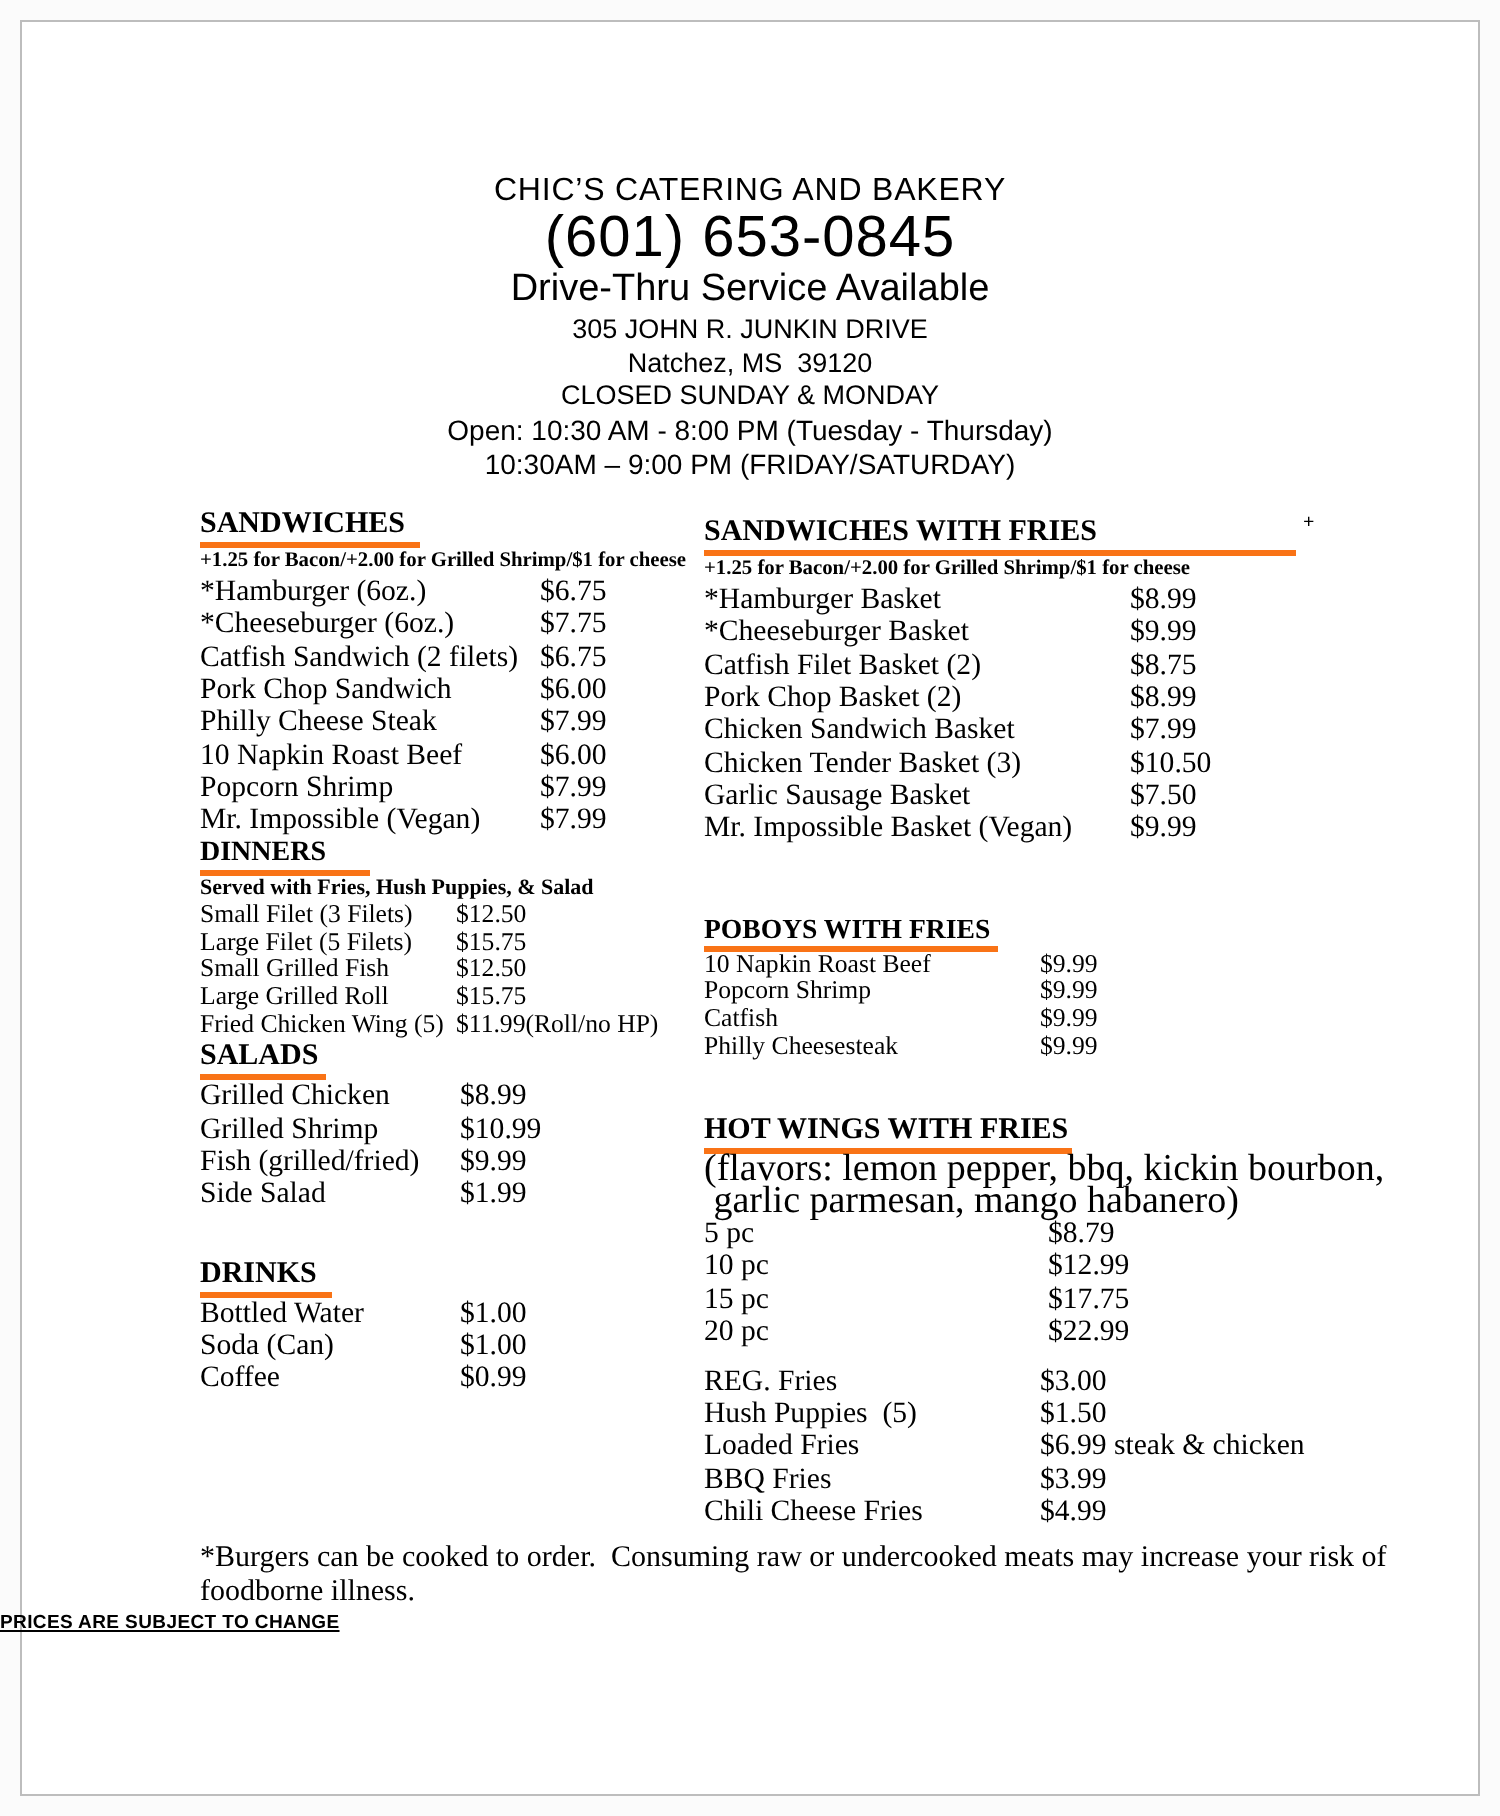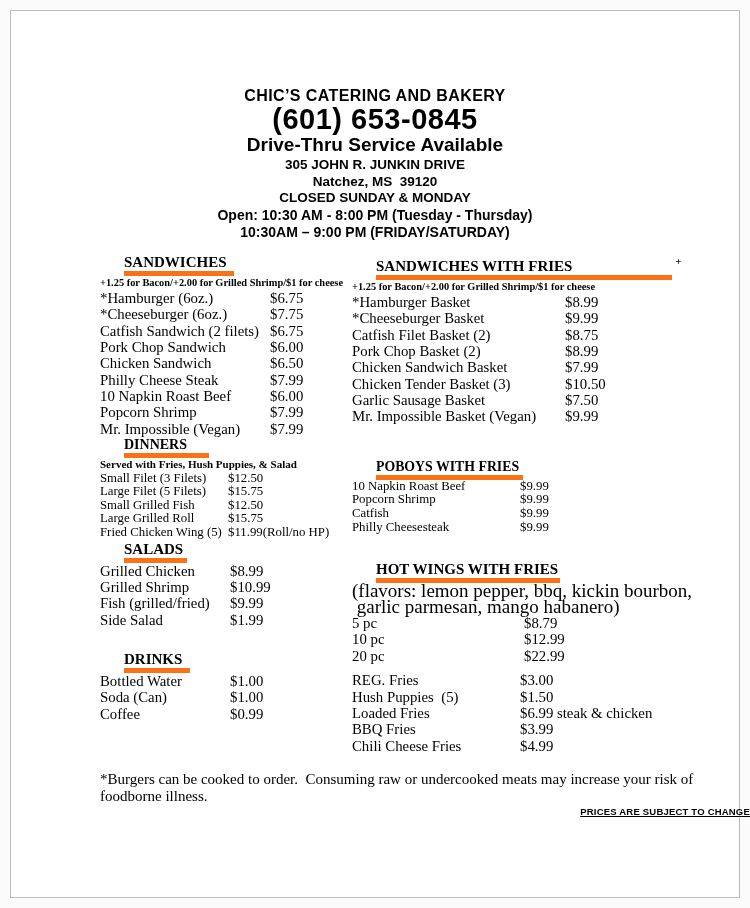--- a/index.html
+++ b/index.html
@@ -2,36 +2,36 @@
 <html><head>
 <meta charset="utf-8">
 <style>
   html,body{margin:0;padding:0;}
   body{background:#f5f5f5;color:#000;font-family:"Liberation Serif",serif;}
   .page{position:relative;width:750px;height:908px;background:#fbfbfb;overflow:hidden;}
   .frame{position:absolute;left:10px;top:10px;right:10px;bottom:10px;background:#ffffff;border:1px solid #bdbdbd;}
 
   
   .hdr{position:absolute;top:86px;left:0;width:750px;text-align:center;
-       font-family:"Liberation Sans",sans-serif;font-weight:bold;}
+       font-family:"Liberation Sans",sans-serif;font-weight:normal;}
   .h-name{font-size:16px;line-height:20px;letter-spacing:.4px;}
   .h-phone{font-size:29px;line-height:26px;letter-spacing:.5px;}
   .h-tag{font-size:19px;line-height:25px;}
   .h-addr{font-size:13.5px;line-height:16.5px;}
   .h-hours{font-size:14px;line-height:17px;}
   .pre{white-space:pre;}
 
   
   .col{position:absolute;top:253px;}
   .col-left{left:100px;width:250px;}
   .col-right{left:352px;width:335px;}
 
   .msec{position:relative;}
   .shead{font-weight:bold;font-size:15px;line-height:18px;}
-  .stitle{display:inline-block;border-bottom:5px solid #f97316;margin-left:24px;}
+  .stitle{display:inline-block;border-bottom:3px solid #f97316;}
   .snote{font-weight:bold;font-size:10.4px;line-height:14px;white-space:pre;}
   .item{position:relative;font-size:var(--fs,14.8px);line-height:var(--lh,16.35px);}
   .iname{white-space:pre;}
   .iprice{position:absolute;left:var(--px,170px);top:0;white-space:pre;}
   .flavor{font-size:19px;line-height:16px;white-space:pre;}
   .plus{font-size:10px;vertical-align:6px;margin-left:3px;font-weight:bold;}
 
   .sec-sandwiches{--px:170px;}
   .sec-sandwiches .stitle{padding-right:7px;}
   .sec-dinners{--px:128px;--fs:12.8px;--lh:13.6px;}
@@ -49,21 +49,21 @@
   .sec-poboys .stitle{padding-right:4px;}
   .sec-hotwings{--px:172px;margin-top:26px;}
   .sec-hotwings .stitle{padding-right:2px;}
   .sec-sides{--px:168px;margin-top:8px;}
   .sec-sides .shead{text-align:center;width:235px;}
   .sec-sides .stitle{padding-right:2px;}
 
   
   .footer{position:absolute;left:100px;top:771px;width:612px;
           font-size:15px;line-height:16.5px;white-space:pre-wrap;}
-  .prices-note{position:absolute;left:0;top:801px;width:750px;text-align:right;}
+  .prices-note{position:absolute;left:0;top:801px;width:750px;text-align:left;}
   .pn{font-family:"Liberation Sans",sans-serif;font-weight:bold;font-size:9.5px;
       text-decoration:underline;letter-spacing:.2px;}
 </style>
 </head>
 <body>
 
 <div class="page">
   <div class="frame"></div>
 
   <header class="hdr">
@@ -82,21 +82,20 @@
     <section class="msec sec-sandwiches">
       <div class="shead">
         <span class="stitle">SANDWICHES</span>
       </div>
       <div class="snote">+1.25 for Bacon/+2.00 for Grilled Shrimp/$1 for cheese</div>
       <div class="items">
           <div class="item"><span class="iname">*Hamburger (6oz.)</span><span class="iprice">$6.75</span></div>
           <div class="item"><span class="iname">*Cheeseburger (6oz.)</span><span class="iprice">$7.75</span></div>
           <div class="item"><span class="iname">Catfish Sandwich (2 filets)</span><span class="iprice">$6.75</span></div>
           <div class="item"><span class="iname">Pork Chop Sandwich</span><span class="iprice">$6.00</span></div>
-          <div class="item"><span class="iname">Chicken Sandwich</span><span class="iprice">$6.50</span></div>
           <div class="item"><span class="iname">Philly Cheese Steak</span><span class="iprice">$7.99</span></div>
           <div class="item"><span class="iname">10 Napkin Roast Beef</span><span class="iprice">$6.00</span></div>
           <div class="item"><span class="iname">Popcorn Shrimp</span><span class="iprice">$7.99</span></div>
           <div class="item"><span class="iname">Mr. Impossible (Vegan)</span><span class="iprice">$7.99</span></div>
         </div>
     </section>
 
     <section class="msec sec-dinners">
       <div class="shead">
         <span class="stitle">DINNERS</span>
@@ -169,20 +168,21 @@
 
     <section class="msec sec-hotwings">
       <div class="shead">
         <span class="stitle">HOT WINGS WITH FRIES</span>
       </div>
       <div class="flavor">(flavors: lemon pepper, bbq, kickin bourbon,</div>
       <div class="flavor"> garlic parmesan, mango habanero)</div>
       <div class="items">
           <div class="item"><span class="iname">5 pc</span><span class="iprice">$8.79</span></div>
           <div class="item"><span class="iname">10 pc</span><span class="iprice">$12.99</span></div>
+          <div class="item"><span class="iname">15 pc</span><span class="iprice">$17.75</span></div>
           <div class="item"><span class="iname">20 pc</span><span class="iprice">$22.99</span></div>
         </div>
     </section>
 
     <section class="msec sec-sides">
       <div class="items">
           <div class="item"><span class="iname">REG. Fries</span><span class="iprice">$3.00</span></div>
           <div class="item"><span class="iname">Hush Puppies  (5)</span><span class="iprice">$1.50</span></div>
           <div class="item"><span class="iname">Loaded Fries</span><span class="iprice">$6.99 steak &amp; chicken</span></div>
           <div class="item"><span class="iname">BBQ Fries</span><span class="iprice">$3.99</span></div>

